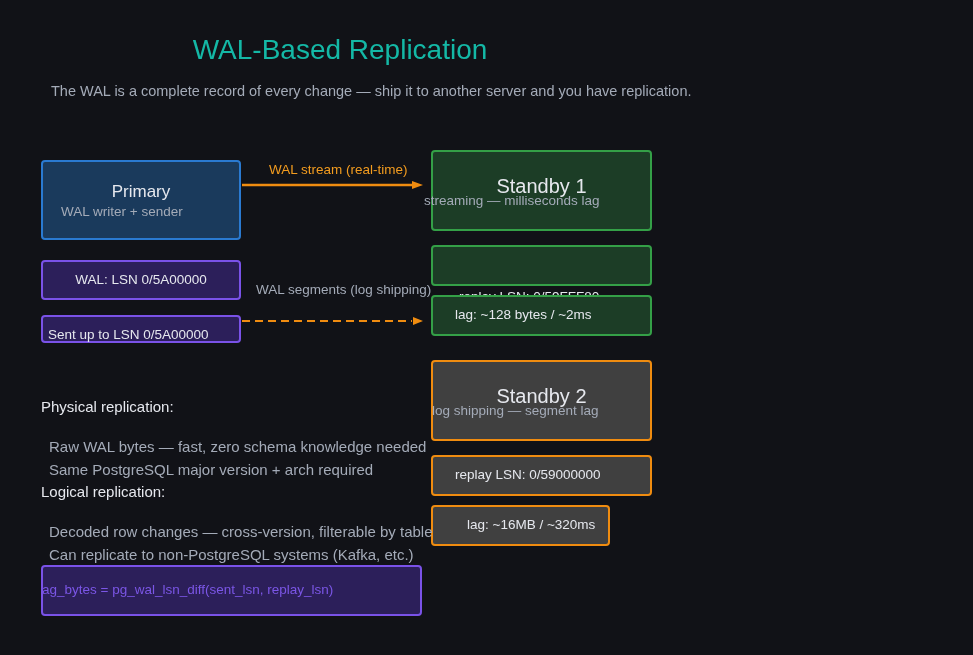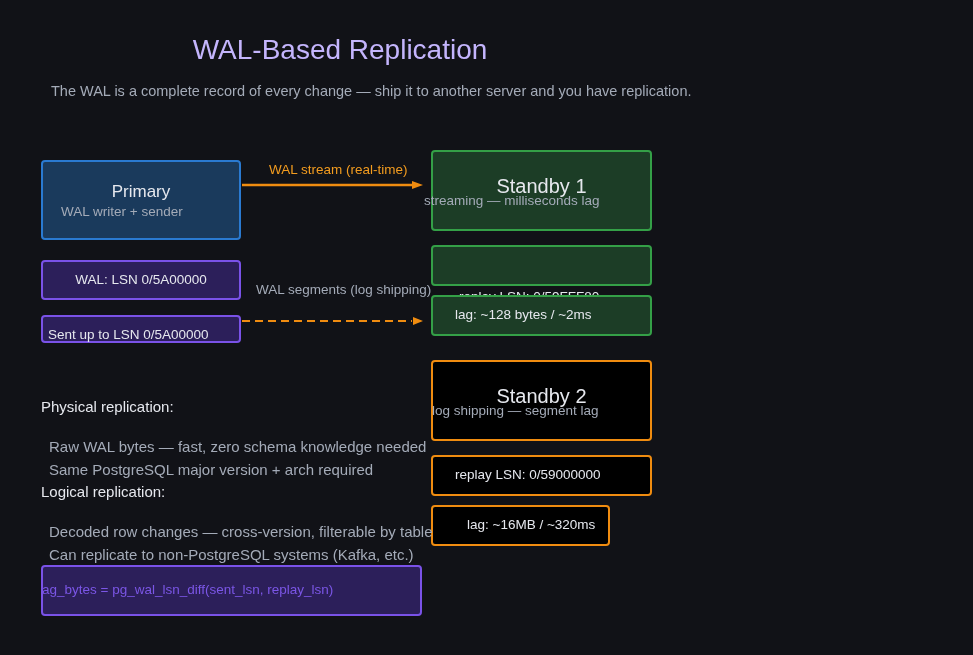--- a/index.html
+++ b/index.html
@@ -17,21 +17,21 @@
       height: 655px;
       background: #111217;
     }
     .title {
       position: absolute;
       left: 0;
       width: 680px;
       top: 34px;
       text-align: center;
       font-size: 28px;
-      color: #c4b5fd;
+      color: #14b8a6;
       font-weight: normal;
     }
     .subtitle {
       position: absolute;
       left: 51px;
       top: 83px;
       font-size: 14.5px;
       color: #a4abb8;
     }
     .box {
@@ -51,21 +51,21 @@
     .primary .name { left: 0; right: 0; text-align: center; top: 20px; font-size: 17px; }
     .primary .sub { left: 18px; top: 42px; font-size: 13.5px; color: #a4abb8; }
 
     .purple { background: #2c1f5a; border-color: #7a52e8; }
     .walbox { left: 41px; top: 260px; width: 200px; height: 40px; }
     .walbox .txt { left: 0; right: 0; text-align: center; top: 10px; }
     .sentbox { left: 41px; top: 315px; width: 200px; height: 28px; }
     .sentbox .txt { left: 5px; top: 10px; }
 
     .green { background: #1c3d26; border-color: #34a047; }
-    .orange { background: #000000; border-color: #f08c10; }
+    .orange { background: #404040; border-color: #f08c10; }
 
     .standby1 { left: 431px; top: 150px; width: 221px; height: 81px; }
     .standby2 { left: 431px; top: 360px; width: 221px; height: 81px; }
     .standby .name { left: 0; right: 0; text-align: center; top: 23px; font-size: 20px; }
     .standby .sub { left: -9px; top: 41px; font-size: 13.5px; color: #a4abb8; }
     .standby2 .sub { left: -1px; }
 
     .s1-replay { left: 431px; top: 245px; width: 221px; height: 41px; }
     .s1-replay .txt { left: 26px; top: 10px; margin-top: 32px; }
     .s1-lag { left: 431px; top: 295px; width: 221px; height: 41px; }

